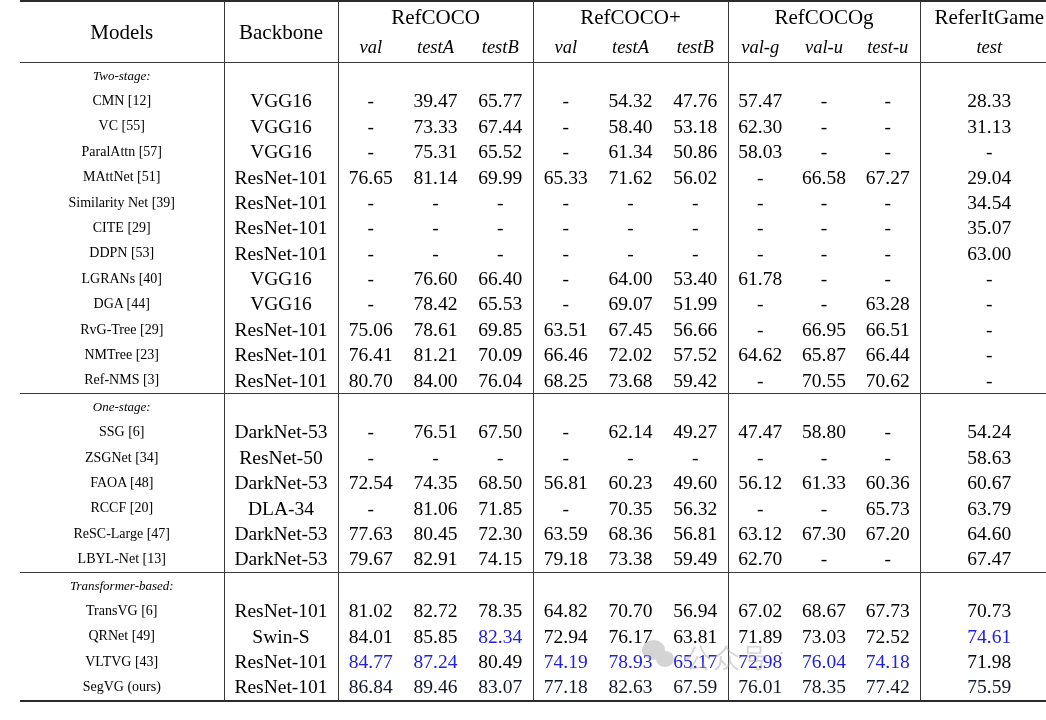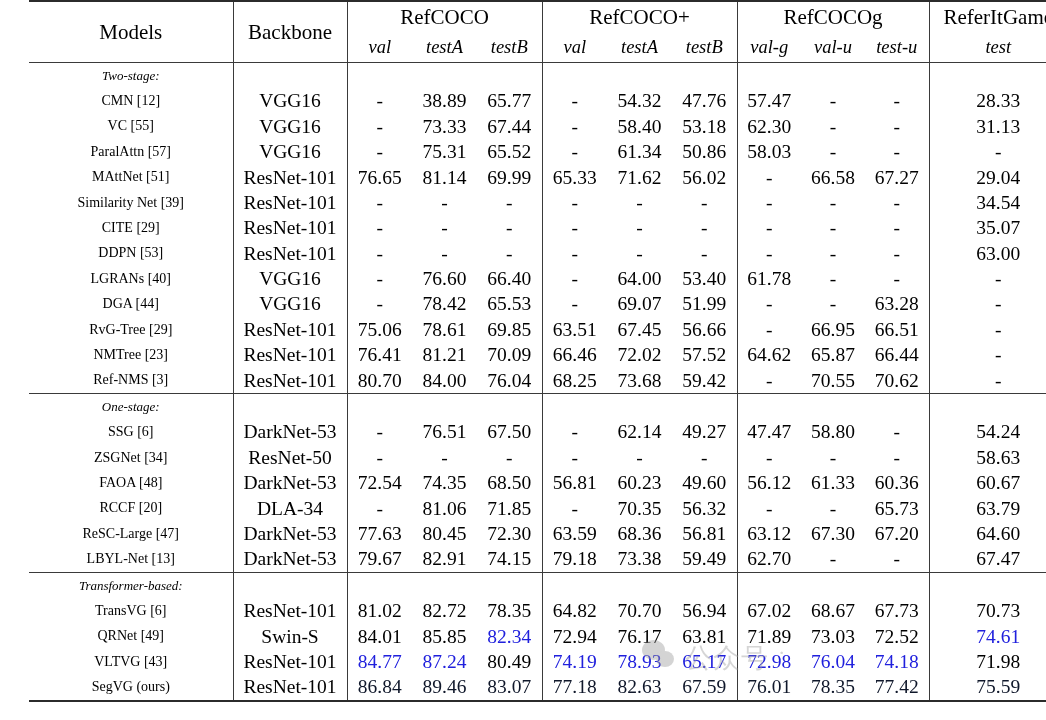--- a/index.html
+++ b/index.html
@@ -14,21 +14,21 @@
     color: #000000;
     overflow: hidden;
     position: relative;
   }
 
   #sheet {
     position: relative;
     width: 1046px;
     height: 720px;
     box-sizing: border-box;
-    padding: 0 29px;
+    padding: 0 20px;
   }
 
   table.result-table {
     border-collapse: collapse;
     width: 1022px;
     table-layout: fixed;
     font-size: 19.5px;
   }
 
   table.result-table td,
@@ -165,21 +165,21 @@
           <td>&nbsp;</td>
           <td class="vsep-l">&nbsp;</td>
           <td>&nbsp;</td>
           <td>&nbsp;</td>
           <td class="vsep-l">&nbsp;</td>
         </tr>
         <tr class="data-row">
           <td class="model-name">CMN [12]</td>
           <td class="vsep-l">VGG16</td>
           <td class="vsep-l dash">-</td>
-          <td>38.89</td>
+          <td>39.47</td>
           <td>65.77</td>
           <td class="vsep-l dash">-</td>
           <td>54.32</td>
           <td>47.76</td>
           <td class="vsep-l">57.47</td>
           <td class="dash">-</td>
           <td class="dash">-</td>
           <td class="vsep-l">28.33</td>
         </tr>
         <tr class="data-row">

